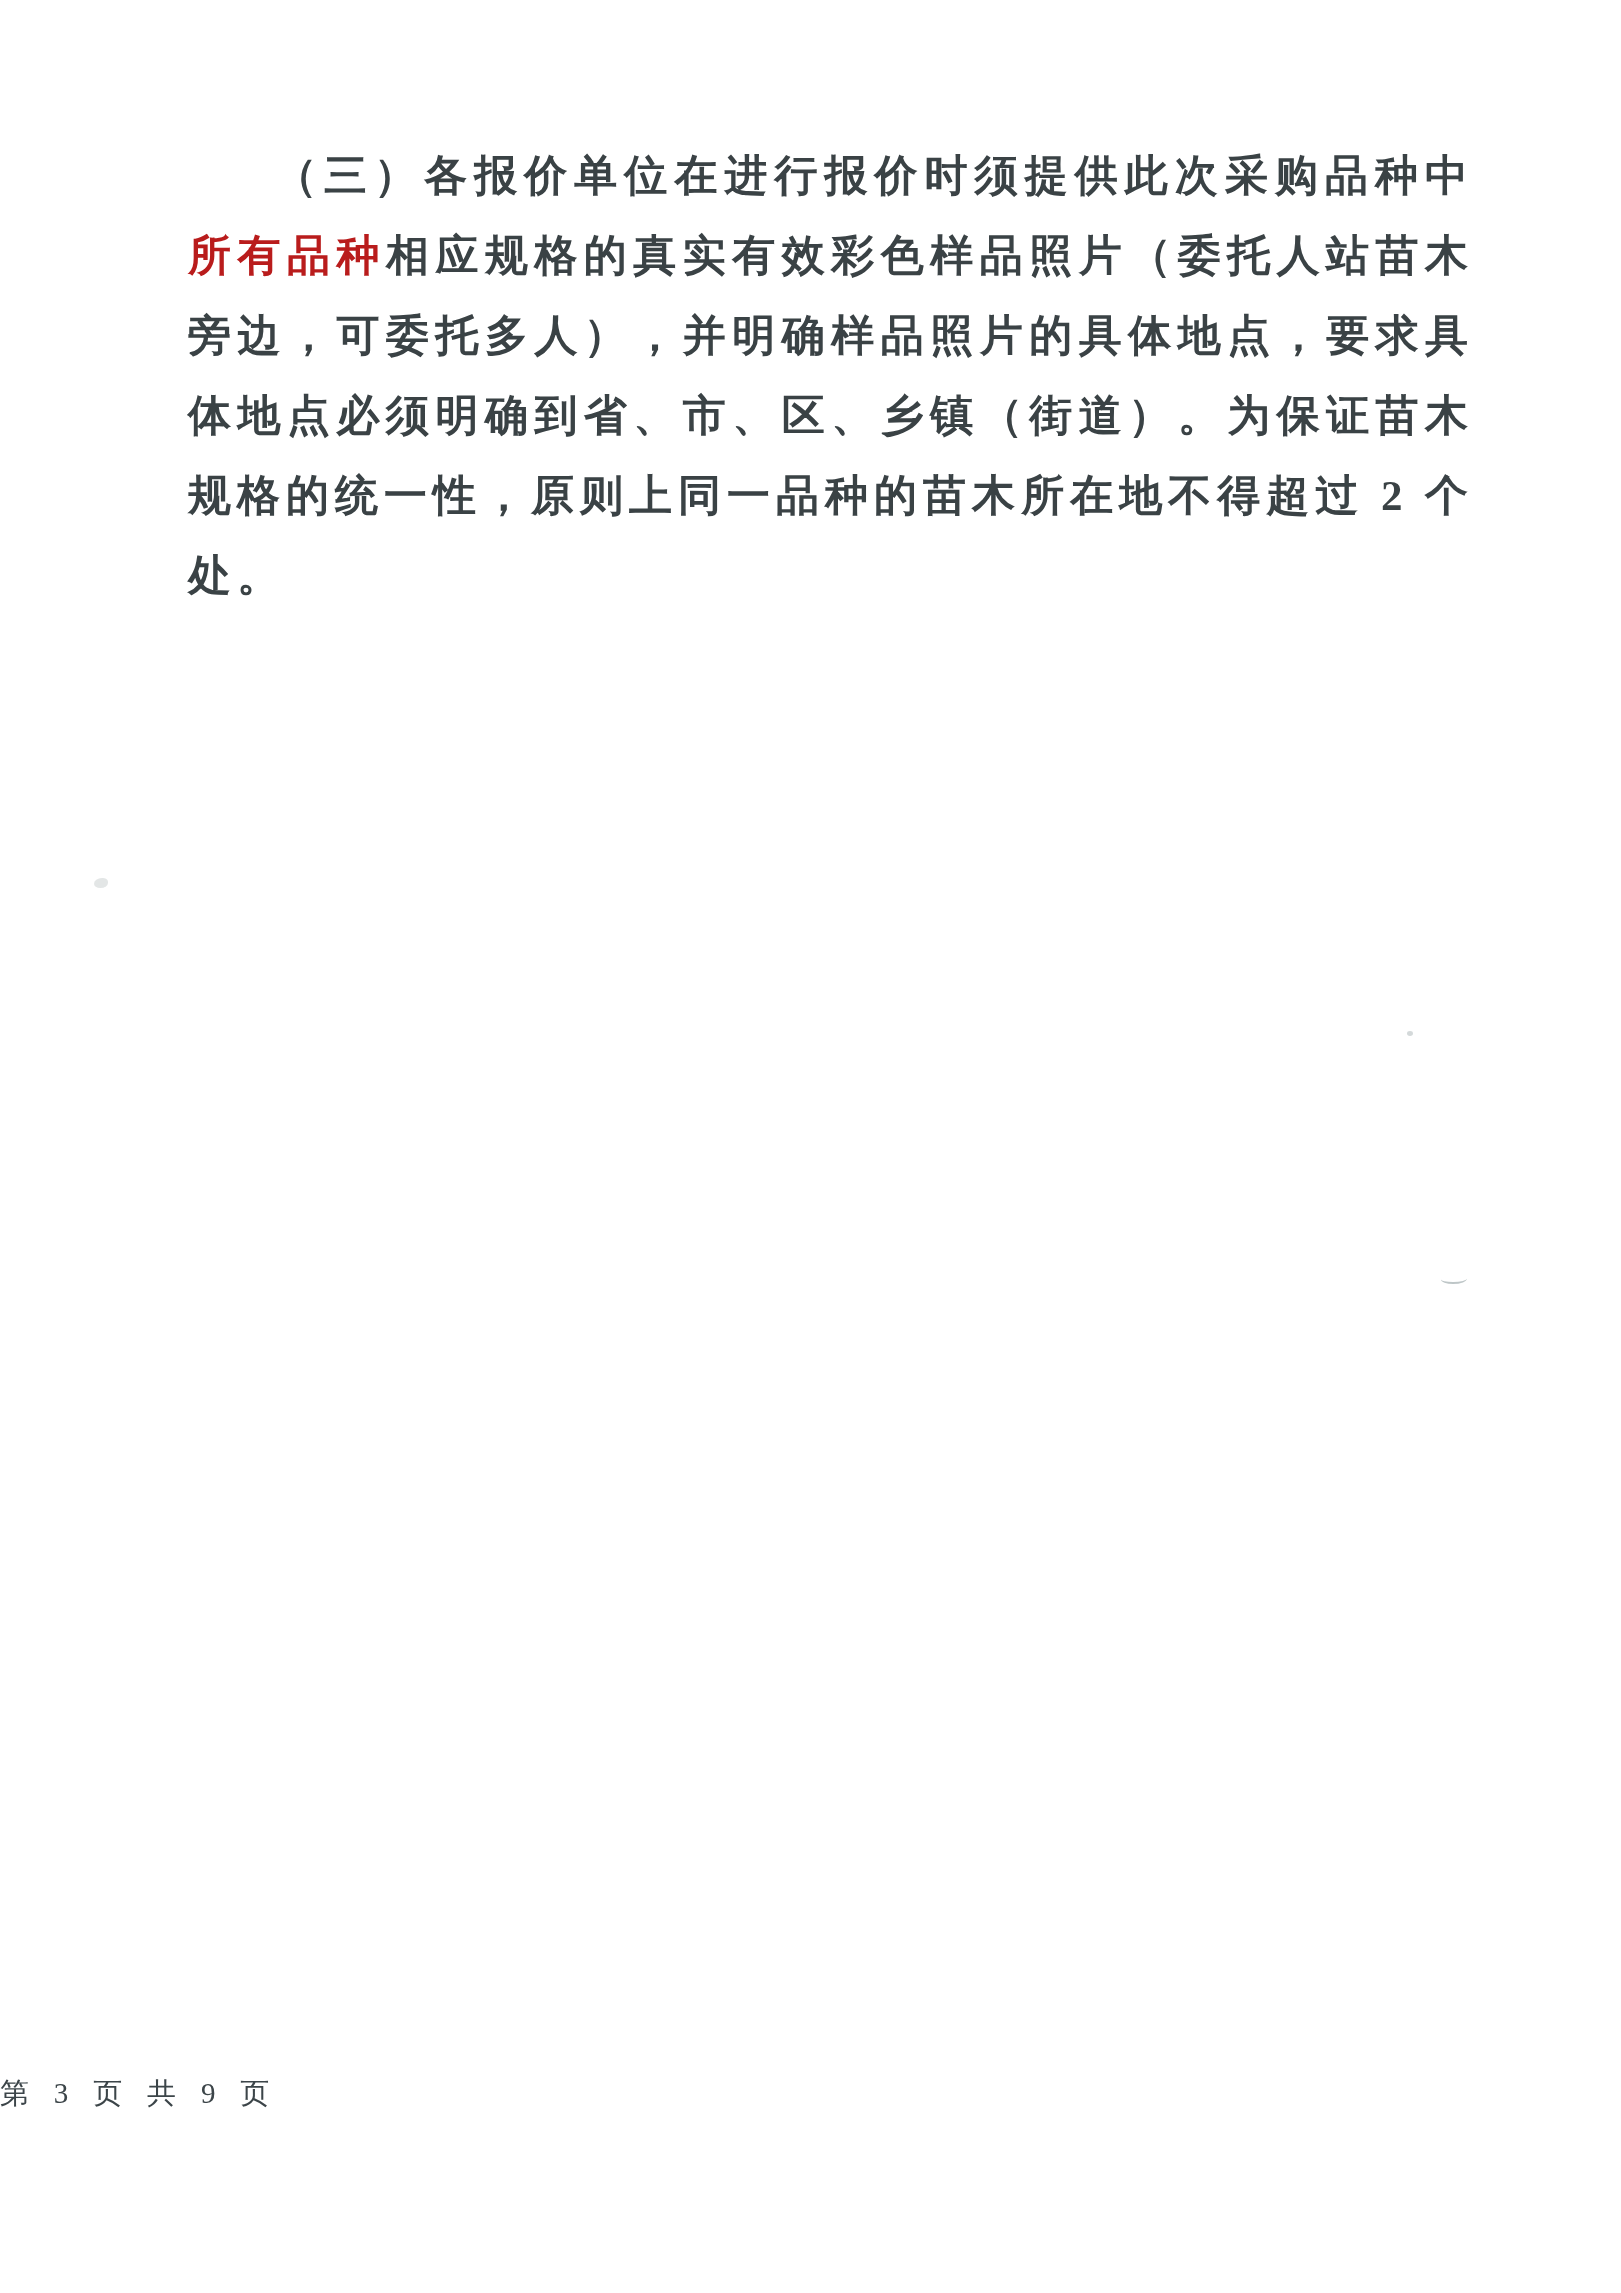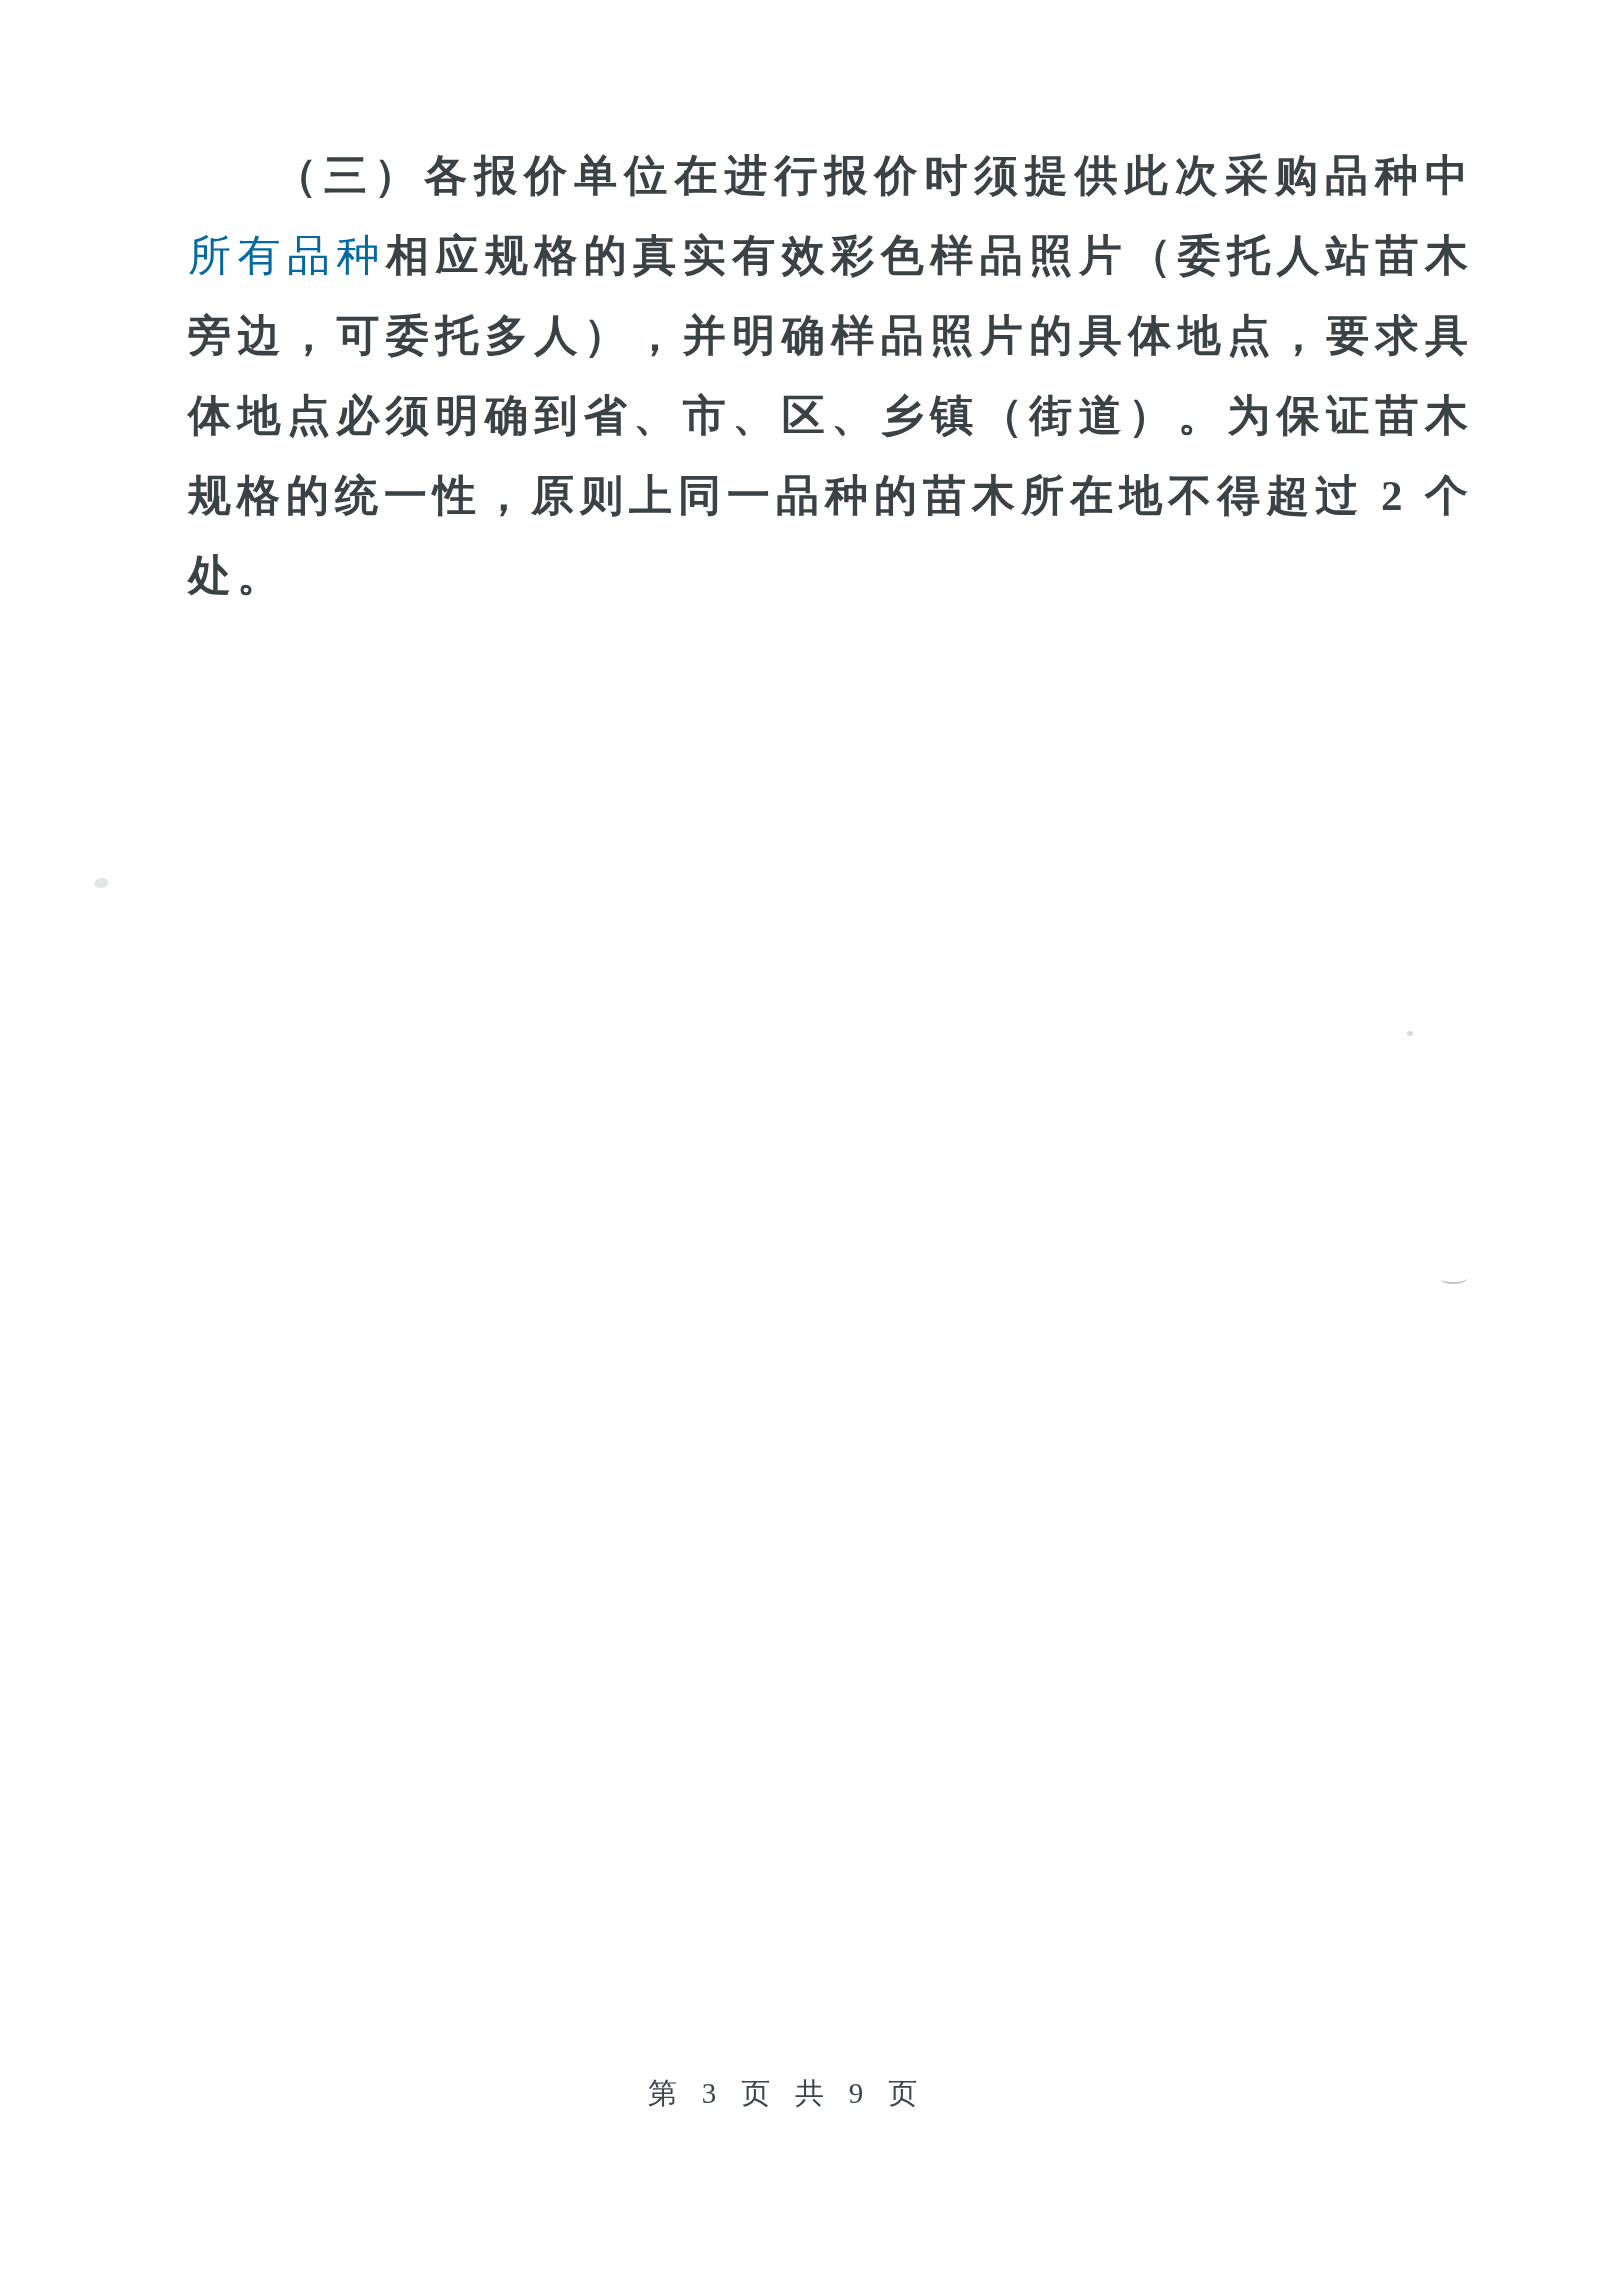--- a/index.html
+++ b/index.html
@@ -22,27 +22,27 @@
     margin: 0;
     font-size: 43px;
     line-height: 80px;
     letter-spacing: 5.9px;
     text-indent: 86px;
     text-align: justify;
     text-justify: inter-ideograph;
     word-break: break-all;
   }
   .run { font-weight: bold; }
-  .run.bold { font-weight: normal; color: #0369a1; }
+  .run.bold { font-weight: bold; color: #b91c1c; }
   .footer {
     position: absolute;
     top: 2074px;
     left: 0;
     width: 1574px;
-    text-align: center;
+    text-align: left;
     font-size: 29px;
     letter-spacing: 8.8px;
     color: #3c4549;
   }
   
   .artifact { position: absolute; pointer-events: none; }
   .artifact-1 {
     left: 94px; top: 878px; width: 13.7px; height: 9.8px;
     background: #d7dcdc; border-radius: 60% 40% 55% 45%;
     opacity: .7;

